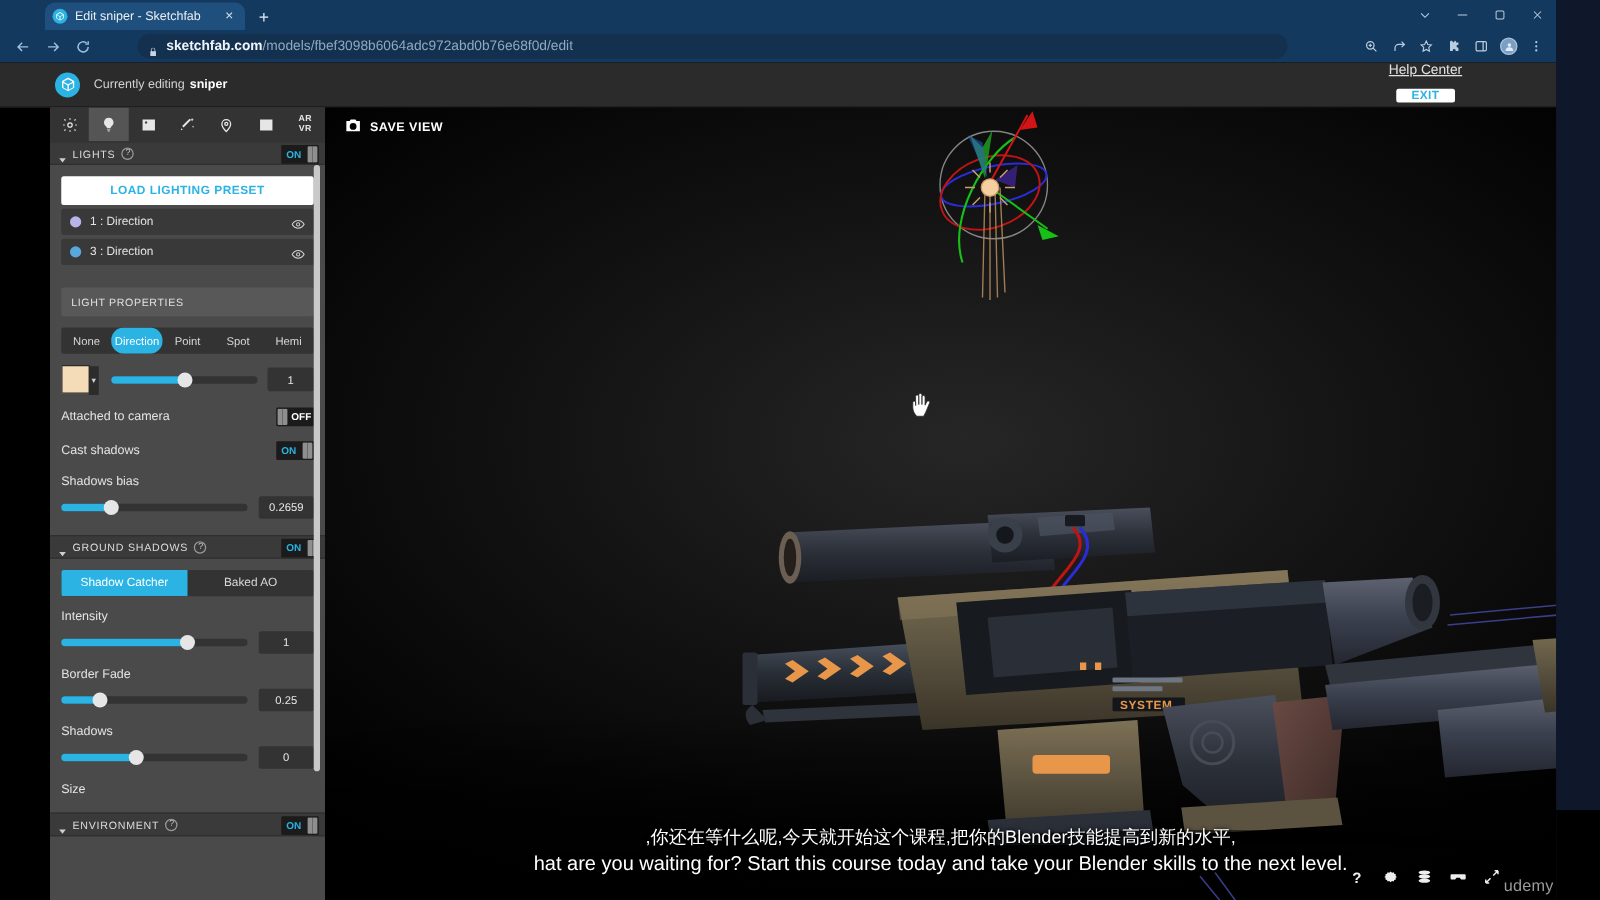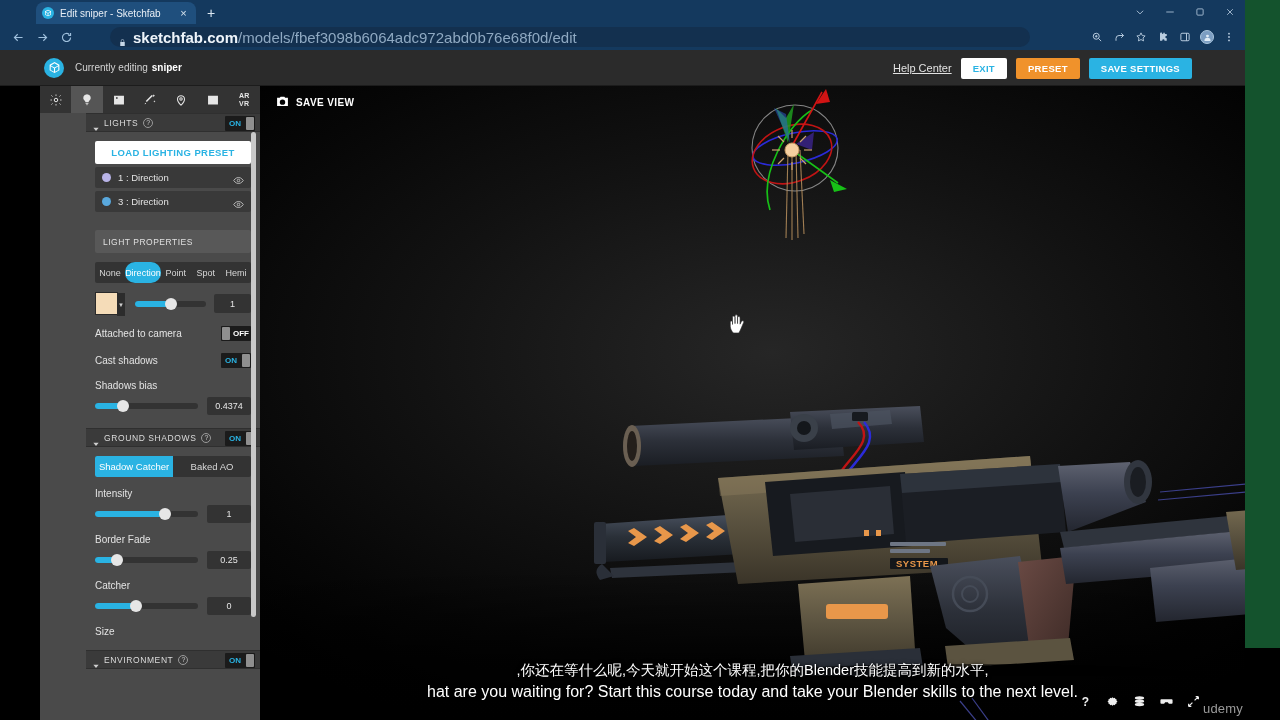--- a/index.html
+++ b/index.html
@@ -1,20 +1,20 @@
 <!DOCTYPE html>
 <html><head>
 <meta charset="utf-8">
 <style>
   * { margin:0; padding:0; box-sizing:border-box; }
   html,body { width:1280px; height:720px; overflow:hidden; background:#000; }
   body { font-family:"Liberation Sans", sans-serif; -webkit-font-smoothing:antialiased; }
 
   
-  #screen { position:relative; width:1280px; height:648px; background:#14532d; }
+  #screen { position:relative; width:1280px; height:648px; background:#0f172a; }
   #browser { position:absolute; left:0; top:0; width:1245px; height:720px; background:#0d1f3c; overflow:hidden; }
 
   
   .tabstrip { position:relative; height:24px; background:#14395e; }
   .tab { position:absolute; left:36px; top:2px; width:160px; height:22px; background:#1f4f7d;
          border-radius:8px 8px 0 0; display:flex; align-items:center; padding:0 6px; gap:6px; }
   .tab-fav { width:12px; height:12px; border-radius:50%; background:#2ab3e3; flex:0 0 auto;
              display:flex; align-items:center; justify-content:center; }
   .tab-fav svg { width:8px; height:8px; }
   .tab-title { font-size:10px; color:#e8eef5; white-space:nowrap; overflow:hidden; flex:1; }
@@ -26,57 +26,57 @@
   .wc { width:30px; height:24px; display:flex; align-items:center; justify-content:center; color:#b9cde0; }
   .wc svg { width:10px; height:10px; }
 
   
   .navbar { position:relative; height:26px; background:#14395e; display:flex; align-items:center; padding:0 6px; }
   .navbtn { width:24px; height:24px; display:flex; align-items:center; justify-content:center; color:#9fc0dd; }
   .navbtn svg { width:13px; height:13px; }
   .omnibox { position:absolute; left:110px; top:3px; width:920px; height:20px; background:#0a2banything; }
   .omnibox { background:#13304f; border-radius:10px; display:flex; align-items:center; padding:0 8px; gap:6px; }
   .lock { width:9px; height:9px; color:#c6d7e8; flex:0 0 auto; }
-  .url { font-size:15px; color:#8fa9c2; white-space:nowrap; }
+  .url { font-size:11px; color:#8fa9c2; white-space:nowrap; }
   .url b { color:#eef4fa; font-weight:700; }
   .omniright { position:absolute; right:6px; top:3px; height:20px; display:flex; align-items:center; gap:2px; }
   .oi { width:20px; height:20px; display:flex; align-items:center; justify-content:center; color:#b9cde0; }
   .oi svg { width:12px; height:12px; }
   .avatar { width:14px; height:14px; border-radius:50%; background:#7c9ec2;
             border:1px solid #a9c5dd; display:flex; align-items:center; justify-content:center; }
   .avatar svg { width:9px; height:9px; }
 
   
   #page { position:absolute; left:0; top:50px; width:1245px; height:670px; background:#000; }
 
   .sf-header { height:36px; background:#2b2b2b; display:flex; align-items:center; padding:0 0 0 44px;
                position:relative; border-bottom:1px solid #1c1c1c; }
   .sf-logo { width:20px; height:20px; border-radius:50%; background:#2ab3e3;
              display:flex; align-items:center; justify-content:center; flex:0 0 auto; }
   .sf-logo svg { width:13px; height:13px; }
   .sf-editing { margin-left:11px; font-size:10px; color:#d3d3d3; }
   .sf-editing b { color:#fff; font-weight:700; margin-left:4px; }
-  .sf-actions { position:absolute; right:53px; top:0; height:36px; display:flex; align-items:center; gap:9px; }
+  .sf-actions { position:absolute; right:53px; top:0; height:36px; display:flex; align-items:center; gap:9px;flex-direction:column; }
   .helpcenter { font-size:11px; color:#e2e2e2; text-decoration:underline; }
   .btn { height:21px; border-radius:2px; display:flex; align-items:center; justify-content:center;
          font-size:9.5px; font-weight:700; letter-spacing:.3px; padding:0 12px; }
   .btn-exit { background:#fff; color:#2ab3e3; }
   .btn-publish { background:#f0922b; color:#fff; }
   .btn-save { background:#2ab3e3; color:#fff; }
 
   
   .sf-body { position:relative; height:634px; }
   .panel { position:absolute; left:40px; top:0; width:220px; height:634px; background:#4a4a4a; overflow:hidden; }
   .panel-tabs { display:flex; height:27px; background:#333; }
   .ptab { flex:1; display:flex; align-items:center; justify-content:center; color:#e6e6e6; }
   .ptab.active { background:#555; }
   .ptab svg { width:14px; height:14px; }
   .ptab .arvr { font-size:7px; font-weight:700; line-height:7.5px; text-align:center; letter-spacing:.3px; }
 
-  .scroller { position:relative; height:607px; overflow:hidden;padding-left:46px; }
+  .scroller { position:relative; height:607px; overflow:hidden; }
 
   .sec-head { height:19px; background:#3a3a3a; display:flex; align-items:center; padding:0 6px;
               position:relative; border-top:1px solid #2f2f2f; border-bottom:1px solid #2f2f2f; }
   .caret { width:8px; height:8px; color:#cfcfcf; margin-right:4px; }
   .sec-title { font-size:8.5px; color:#dcdcdc; letter-spacing:.6px; }
   .qmark { width:10px; height:10px; border:1px solid #9a9a9a; border-radius:50%; color:#c9c9c9;
            font-size:7px; display:flex; align-items:center; justify-content:center; margin-left:5px; }
   .toggle { position:absolute; right:5px; top:2px; width:30px; height:15px; background:#1b1b1b;
             border-radius:1px; display:flex; align-items:center; }
   .toggle .lbl { flex:1; text-align:center; font-size:8px; font-weight:700; color:#2ab3e3; }
@@ -404,21 +404,21 @@
               <span class="knob"></span>
             </span>
           </div>
 
           <div class="lblrow">Shadows bias</div>
           <div class="srow">
             <div class="slider">
               <div class="fill" style="width:27%"></div>
               <div class="knob" style="left:27%"></div>
             </div>
-            <div class="numbox">0.4374</div>
+            <div class="numbox">0.2659</div>
           </div>
 
           <div class="sec-head" style="margin-top:13px">
             <span class="caret">
               <svg viewBox="0 0 12 12" fill="currentColor">
                     <path d="M2 4h8L6 9z"></path>
                   </svg>
             </span>
             <span class="sec-title">GROUND SHADOWS</span>
             <span class="qmark">?</span>
@@ -444,21 +444,21 @@
 
           <div class="lblrow">Border Fade</div>
           <div class="srow">
             <div class="slider">
               <div class="fill" style="width:21%"></div>
               <div class="knob" style="left:21%"></div>
             </div>
             <div class="numbox">0.25</div>
           </div>
 
-          <div class="lblrow">Catcher</div>
+          <div class="lblrow">Shadows</div>
           <div class="srow">
             <div class="slider">
               <div class="fill" style="width:40%"></div>
               <div class="knob" style="left:40%"></div>
             </div>
             <div class="numbox">0</div>
           </div>
 
           <div class="lblrow">Size</div>
 

